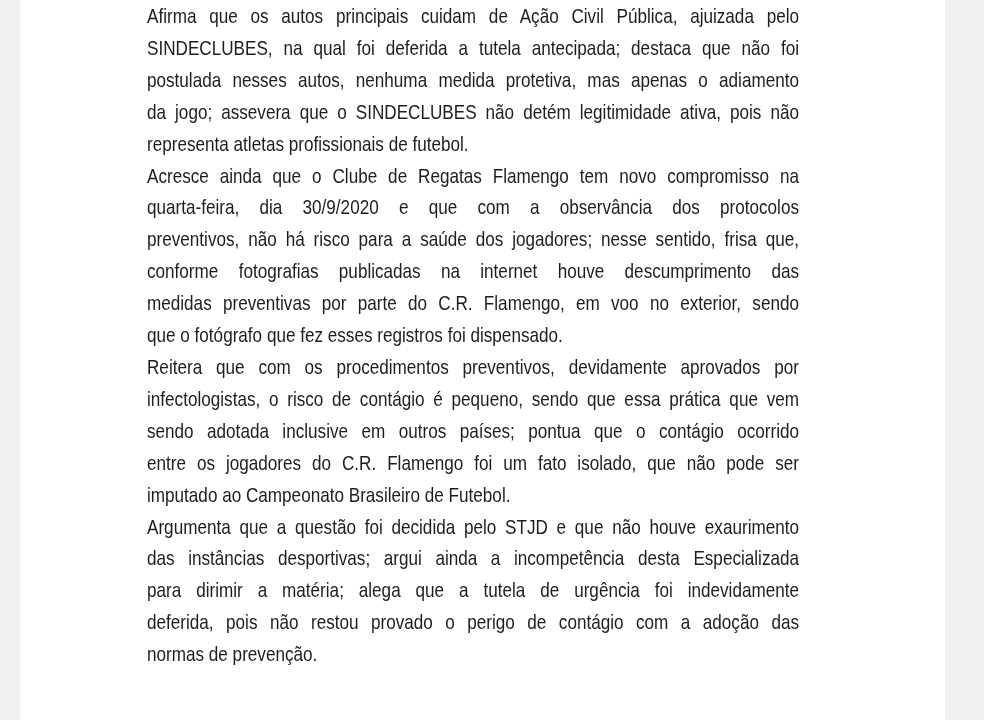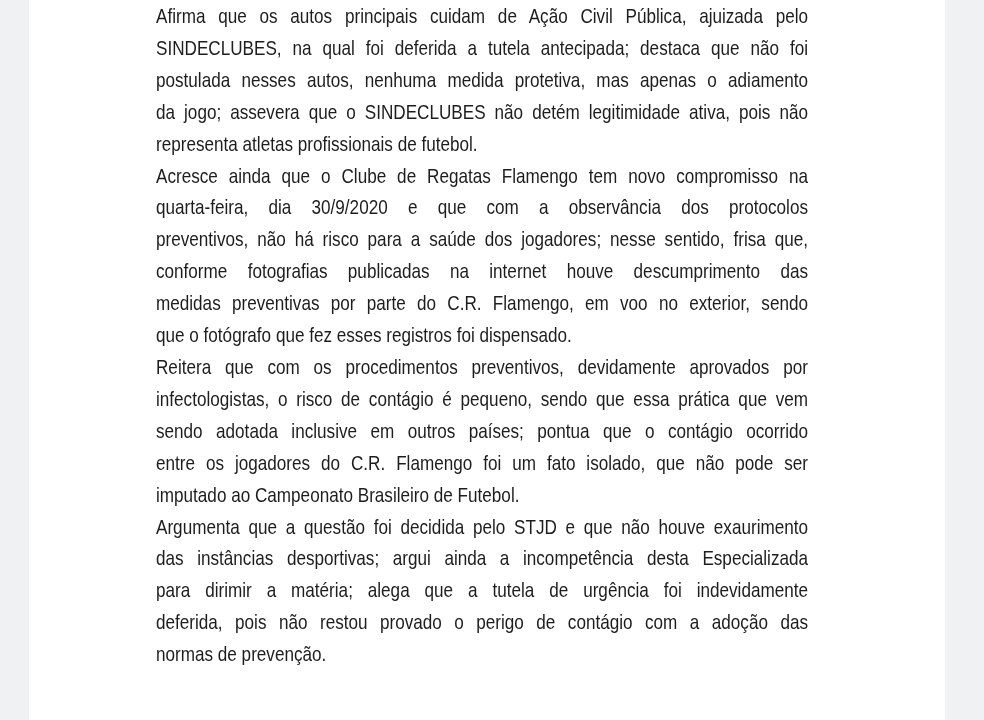--- a/index.html
+++ b/index.html
@@ -18,21 +18,21 @@
     position: absolute;
     top: 0;
     height: 720px;
     background: var(--gutter-color, #f0f1f3);
   }
   .gutter-left  { left: 0; width: 38px; }
   .gutter-right { right: 0; width: 39px; }
 
   .doc-page {
     position: absolute;
-    left: 29px;
+    left: 20px;
     top: 0;
     width: 907px;
     height: 720px;
     background: var(--page-bg, #ffffff);
   }
   .text-block {
     position: absolute;
     left: 127px;   
     top: 0;
     width: 800px;

